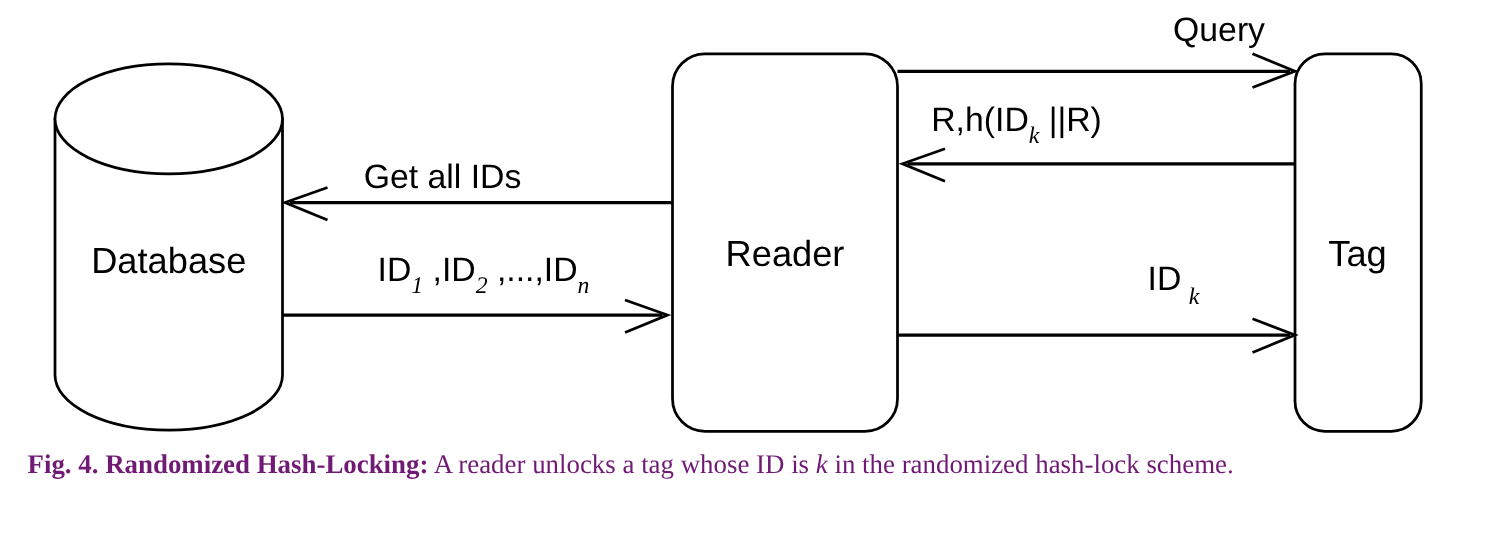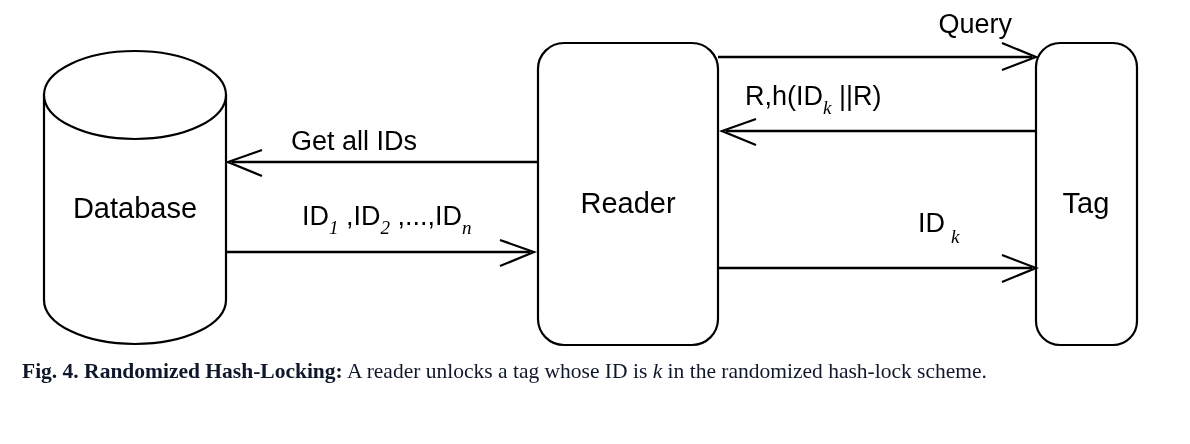--- a/index.html
+++ b/index.html
@@ -61,21 +61,21 @@
     stroke-linecap: butt;
   }
   #caption {
     position: absolute;
     left: 22px;
     top: 356px;
     width: 1150px;
     font-family: "Liberation Serif", serif;
     font-size: 21.5px;
     line-height: 30px;
-    color: #0f172a;
+    color: #701a75;
     text-align: left;
   }
   #caption .cap-bold {
     font-weight: bold;
   }
   #caption .cap-ital {
     font-style: italic;
   }
 </style>
 </head>

